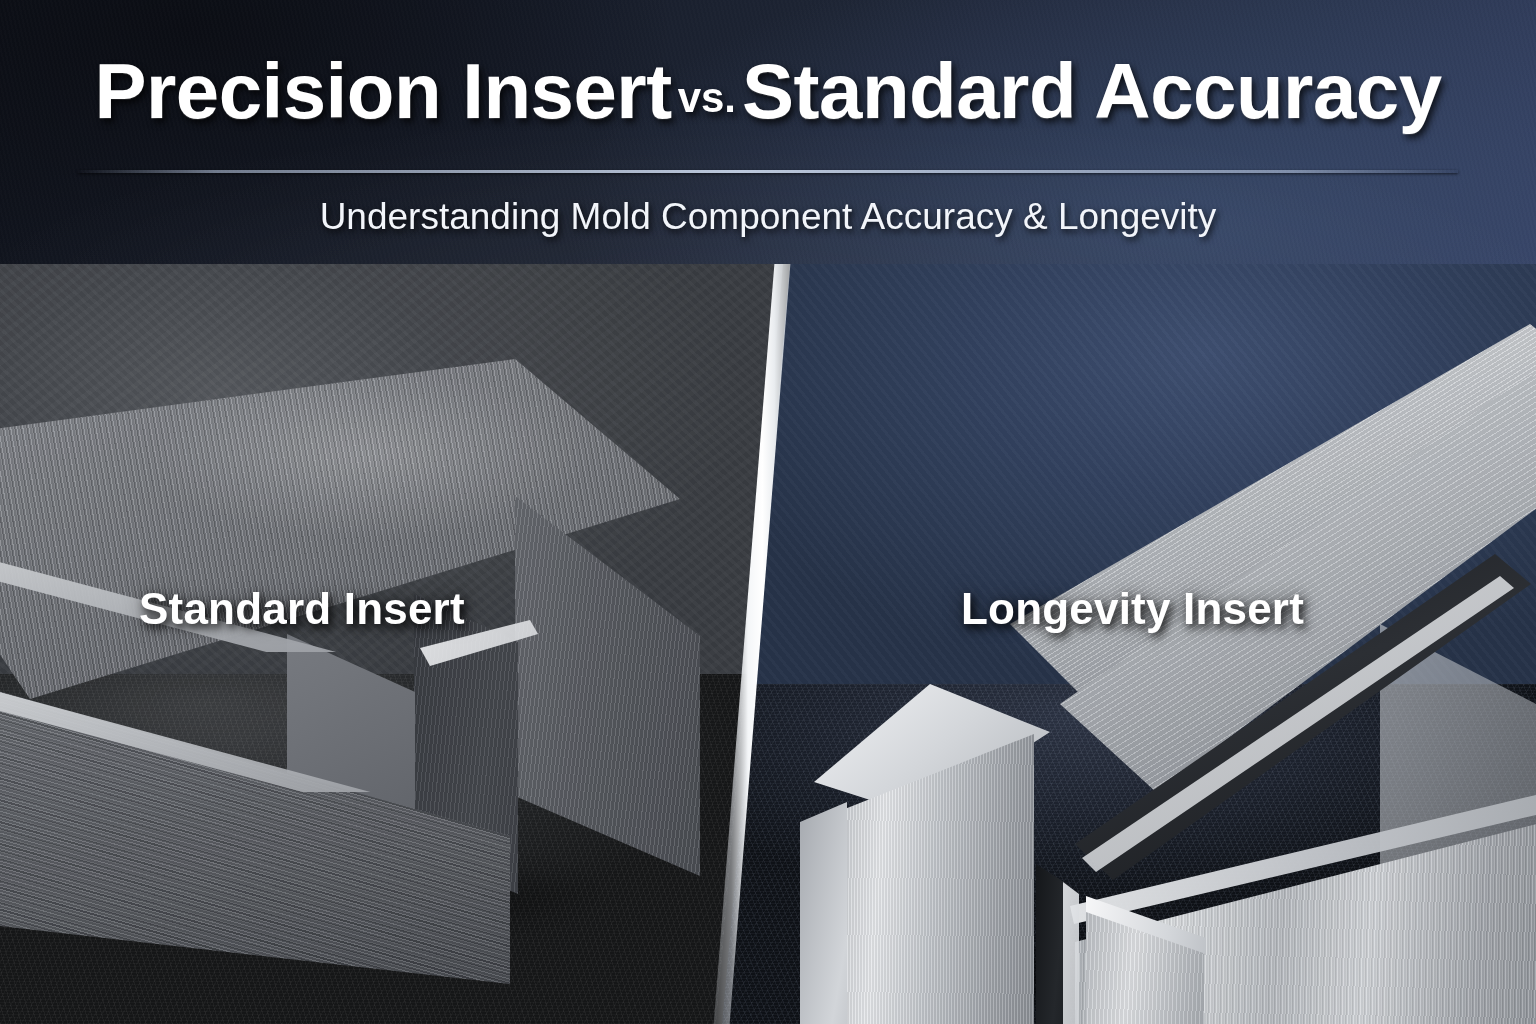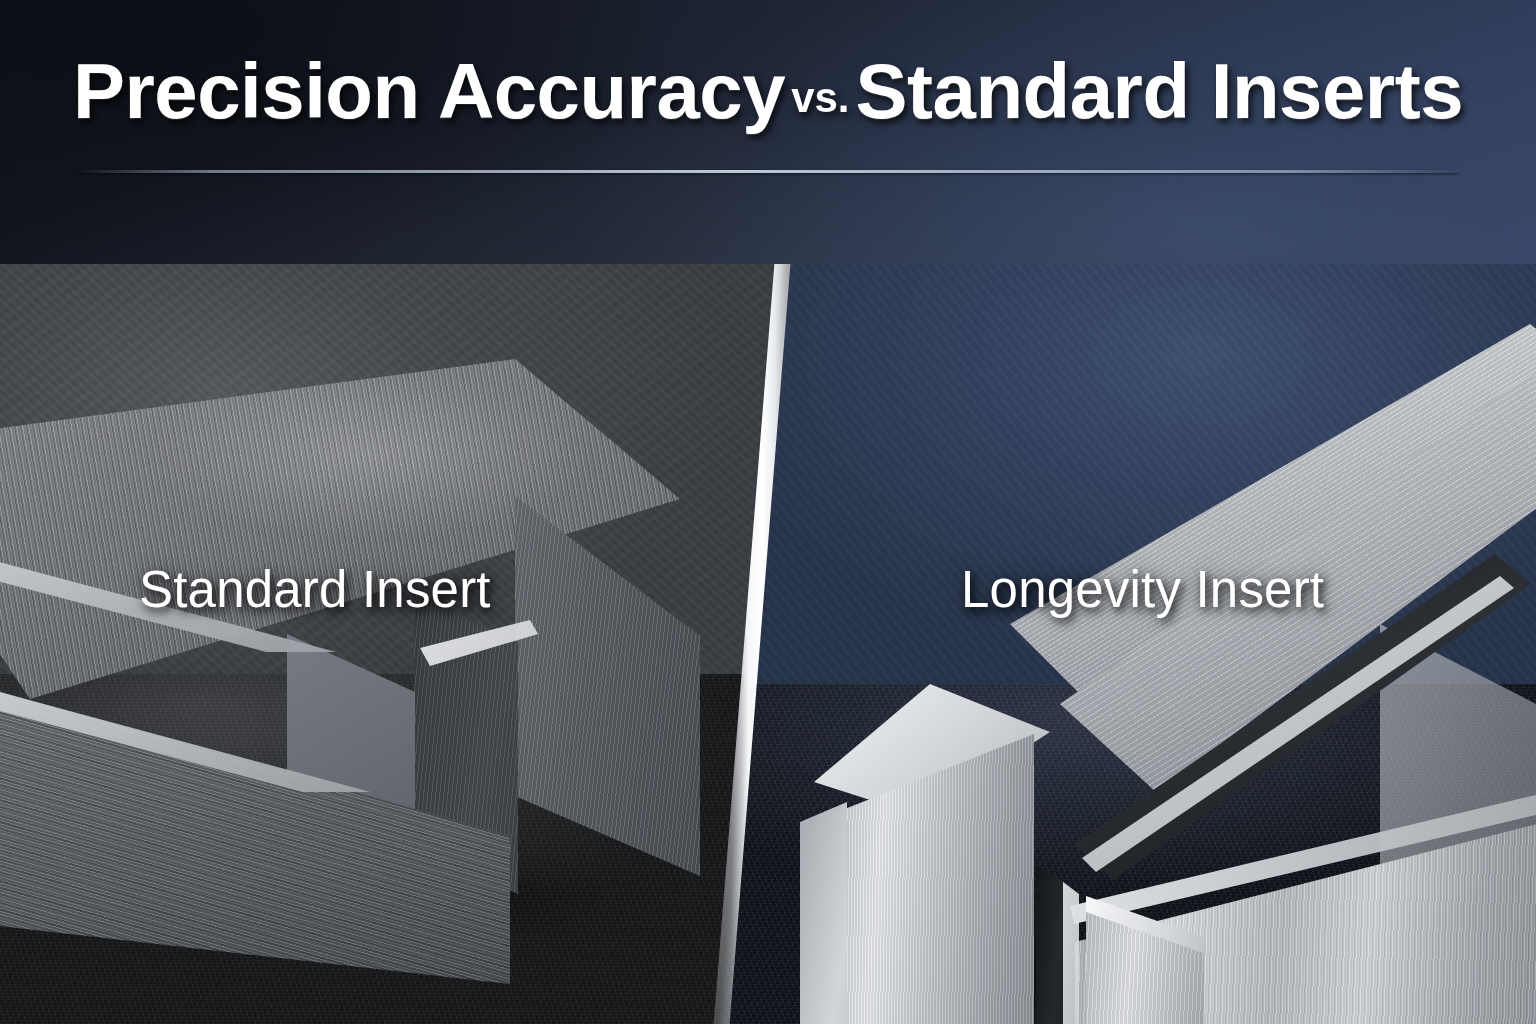--- a/index.html
+++ b/index.html
@@ -342,41 +342,43 @@
       rgba(225,228,233,.5) 26%,
       #f4f6f8 40%, #ffffff 52%, #e9ecef 62%,
       rgba(255,255,255,0) 100%);
     clip-path:polygon(76px 0, 92px 0, 28px 800px, 12px 800px);
     box-shadow:0 0 14px rgba(0,0,0,.4);
   }
 
   
   .panel-label{
     position:absolute; z-index:8;
-    font-size:51px; font-weight:normal; color:#ffffff;
+    font-size:44px; font-weight:bold; color:#ffffff;
     font-stretch:condensed; letter-spacing:.2px;
     text-shadow:3px 4px 9px rgba(0,0,0,.85), 0 0 18px rgba(0,0,0,.5);
     white-space:nowrap;
+    margin-top:24px;
   }
   #label-left  { left:139px; top:296px; }
   #label-right { left:961px; top:296px; }
 </style>
 </head>
 <body>
 
 <div id="stage">
 
   <div id="header">
 
     <div id="title-wrap">
-      <span class="title-main">Precision Accuracy</span><span class="title-vs">vs.</span><span class="title-main">Standard Inserts</span>
+      <span class="title-main">Precision Insert</span><span class="title-vs">vs.</span><span class="title-main">Standard Accuracy</span>
     </div>
 
     <div id="title-rule"></div>
 
+    <div id="subtitle">Understanding Mold Component Accuracy &amp; Longevity</div>
   </div>
 
   <div id="body-area">
 
     <div id="panel-left">
       <div class="lp-wall"></div>
       <div class="lp-floor"></div>
 
       <div class="si-shadow"></div>
       <div class="si-top"></div>

